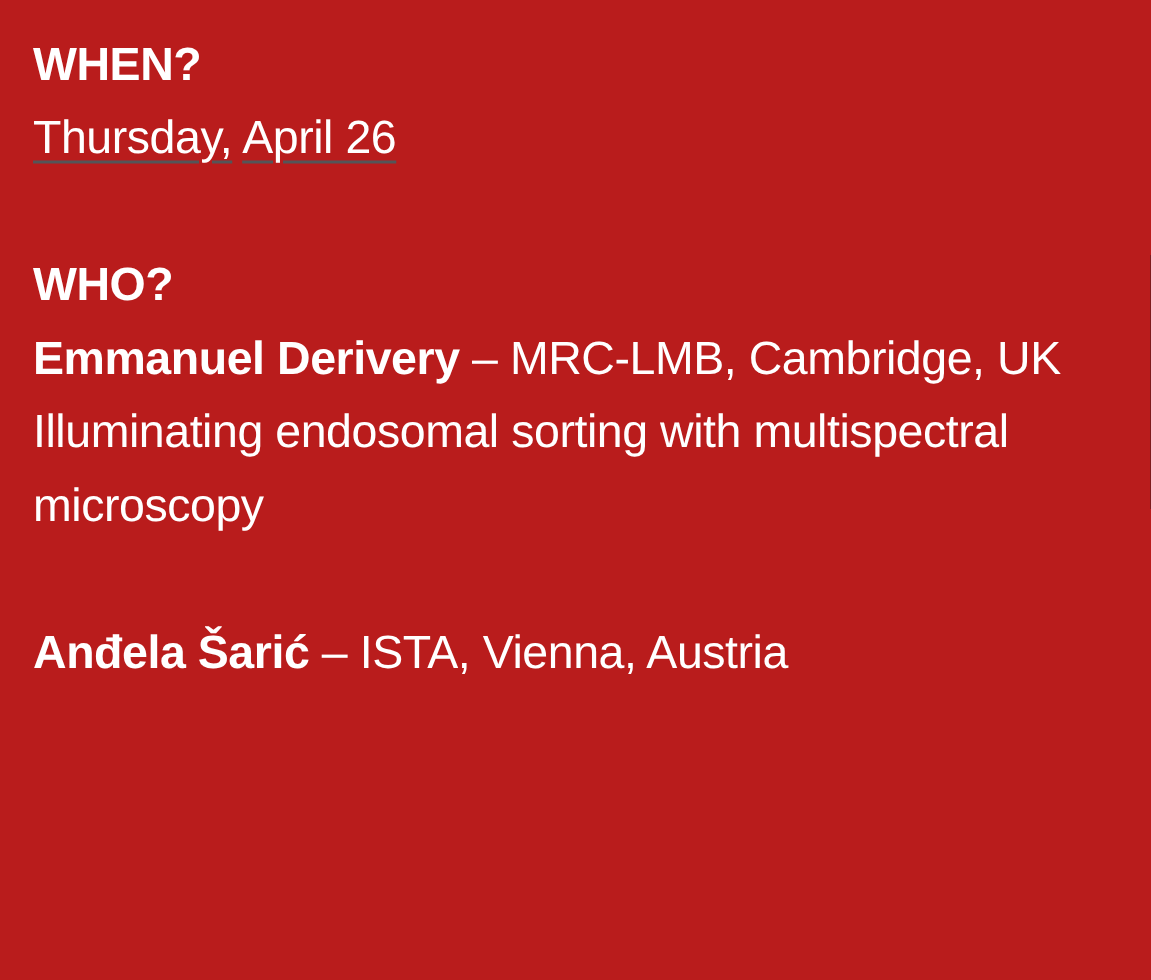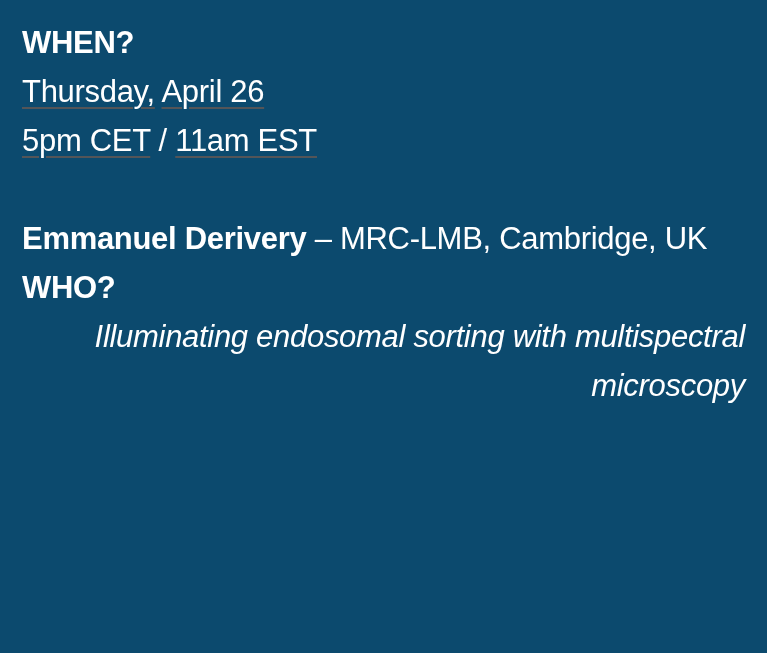--- a/index.html
+++ b/index.html
@@ -14,21 +14,21 @@
     font-family: "Liberation Sans", sans-serif;
     color: #ffffff;
     overflow: hidden;
   }
 
   .announcement {
     box-sizing: border-box;
     width: 767px;
     height: 653px;
     padding: 18px 22px 0 22px;
-    background: #0c4a6e;
+    background: #b91c1c;
   }
 
   .block {
     margin: 0;
   }
 
   .line {
     font-size: 31px;
     line-height: 49px;
     letter-spacing: -0.3px;
@@ -42,23 +42,21 @@
 
   .name {
     font-weight: bold;
   }
 
   .affiliation {
     font-weight: normal;
   }
 
   .talk-title {
-    font-style: italic;
     font-weight: normal;
-    text-align: right;
   }
 
   .detected {
     text-decoration: underline;
     text-decoration-color: #545558;
     text-decoration-thickness: 2px;
     text-underline-offset: 5px;
     color: #ffffff;
     cursor: pointer;
   }
@@ -72,28 +70,28 @@
   }
 </style>
 </head>
 <body>
 
 <div class="announcement">
 
   <div class="block">
     <div class="line heading">WHEN?</div>
     <div class="line"><span class="detected">Thursday,</span> <span class="detected">April 26</span></div>
-    <div class="line"><span class="detected">5pm CET</span> <span class="sep">/</span> <span class="detected">11am EST</span></div>
   </div>
 
   <div class="spacer"></div>
 
   <div class="block">
+    <div class="line heading">WHO?</div>
+
     <div class="line"><span class="name">Emmanuel Derivery</span> <span class="affiliation">– MRC-LMB, Cambridge, UK</span></div>
-
-    <div class="line heading">WHO?</div>
     <div class="line talk-title">Illuminating endosomal sorting with multispectral microscopy</div>
 
     <div class="spacer"></div>
 
+    <div class="line"><span class="name">Anđela Šarić</span> <span class="affiliation">– ISTA, Vienna, Austria</span></div>
   </div>
 
 </div>
 
 </body></html>

